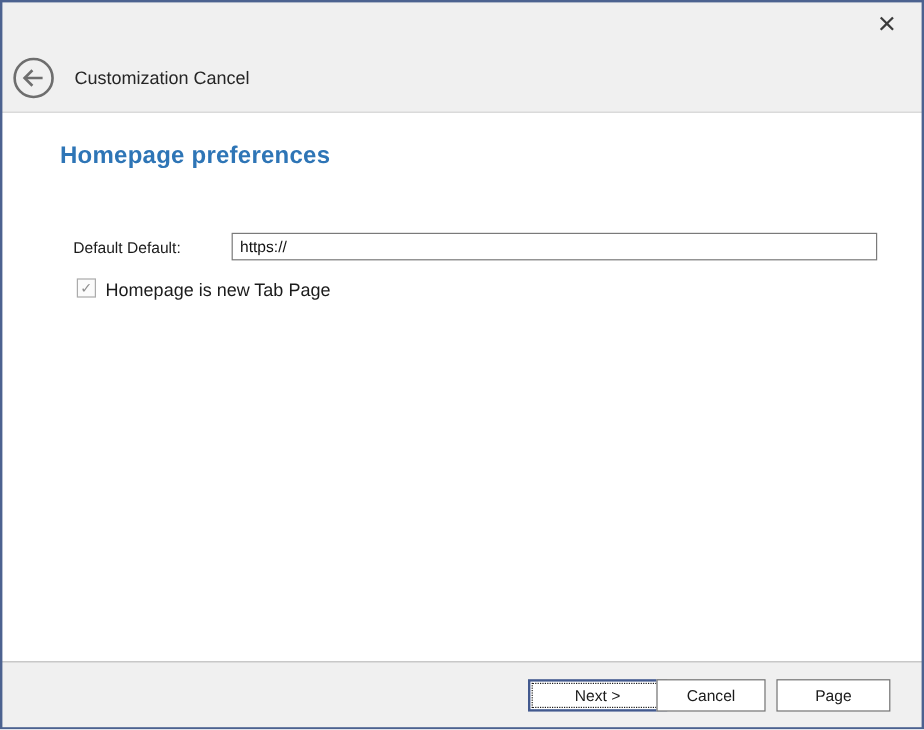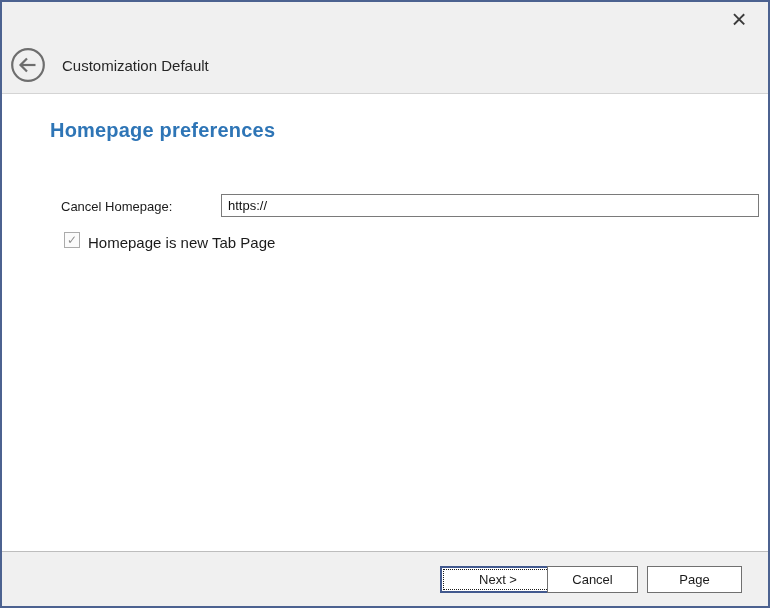--- a/index.html
+++ b/index.html
@@ -47,21 +47,21 @@
   .field-label {
     position:absolute; left:61px; top:199px;
     font-size:13px; color:#1b1b1b;
   }
   .homepage-input {
     position:absolute; left:193px; top:194px;
     width:538px; height:23px; box-sizing:border-box;
     border:1px solid #7a7a7a; border-radius:0;
     padding:2px 6px; font-size:13px;
     font-family:"Liberation Sans","DejaVu Sans",sans-serif;
-    color:#111111; background:#ffffff; outline:none;margin-left:28px;
+    color:#111111; background:#ffffff; outline:none;
   }
   .checkbox {
     position:absolute; left:64px; top:232px;
     width:16px; height:16px; box-sizing:border-box;
     border:1px solid #ababab; background:#fbfbfb;
     display:flex; align-items:center; justify-content:center;
     font-size:12px; line-height:1; color:#8f8f8f; cursor:pointer;
   }
   .checkbox-label {
     position:absolute; left:88px; top:234px;
@@ -103,26 +103,26 @@
     </div>
     <div class="back-btn">
       <span>
         <svg width="36" height="36" viewBox="0 0 36 36">
           <circle cx="18" cy="18" r="15.8" fill="none" stroke="#6e6e6e" stroke-width="2.2"></circle>
           <line x1="10.5" y1="18" x2="25.5" y2="18" stroke="#6e6e6e" stroke-width="2.2"></line>
           <polyline points="17,11.5 10.5,18 17,24.5" fill="none" stroke="#6e6e6e" stroke-width="2.2"></polyline>
         </svg>
       </span>
     </div>
-    <div class="header-title">Customization Default</div>
+    <div class="header-title">Customization Cancel</div>
   </div>
 
   <div class="page-heading">Homepage preferences</div>
 
-  <div class="field-label">Cancel Homepage:</div>
+  <div class="field-label">Default Default:</div>
   <input class="homepage-input" type="text" value="https://" style="">
 
   <div class="checkbox">
     <span>✓</span>
   </div>
   <div class="checkbox-label">Homepage is new Tab Page</div>
 
   <div class="footer"></div>
 
   <button class="btn btn-next">Next &gt;</button>

